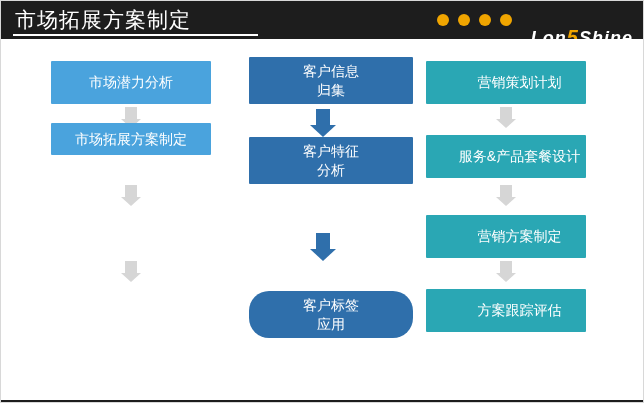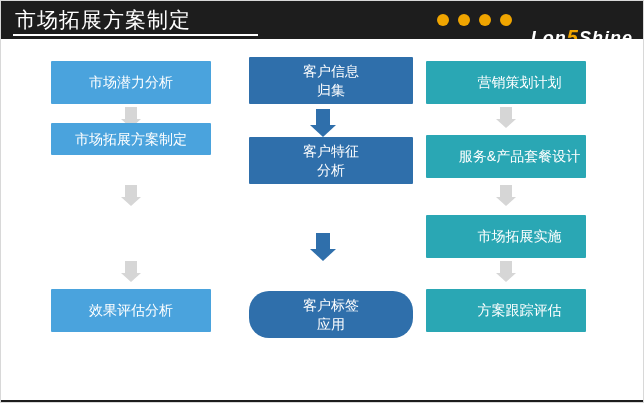--- a/index.html
+++ b/index.html
@@ -213,21 +213,20 @@
       </div>
     <div class="box col-a c1 r2">市场拓展方案制定</div>
     <div class="arrow arrow-gray" style="left:120px; top:146px;">
         <span class="stem"></span>
         <span class="head"></span>
       </div>
     <div class="arrow arrow-gray" style="left:120px; top:222px;">
         <span class="stem"></span>
         <span class="head"></span>
       </div>
-    <div class="box col-a c1 r4">效果评估分析</div>
 
     <div class="box col-b c2 r1">客户信息
 归集</div>
     <div class="arrow arrow-blue" style="left:309px; top:70px;">
         <span class="stem"></span>
         <span class="head"></span>
       </div>
     <div class="box col-b c2 r2">客户特征
 分析</div>
     <div class="arrow arrow-blue" style="left:309px; top:194px;">
@@ -240,21 +239,21 @@
     <div class="box col-c c3 r1">营销策划计划</div>
     <div class="arrow arrow-gray" style="left:495px; top:68px;">
         <span class="stem"></span>
         <span class="head"></span>
       </div>
     <div class="box col-c c3 r2">服务&amp;产品套餐设计</div>
     <div class="arrow arrow-gray" style="left:495px; top:146px;">
         <span class="stem"></span>
         <span class="head"></span>
       </div>
-    <div class="box col-c c3 r3">市场拓展实施</div>
+    <div class="box col-c c3 r3">营销方案制定</div>
     <div class="arrow arrow-gray" style="left:495px; top:222px;">
         <span class="stem"></span>
         <span class="head"></span>
       </div>
     <div class="box col-c c3 r4">方案跟踪评估</div>
 
   </div>
 
   <div id="bottom-bar"></div>
 </div>

